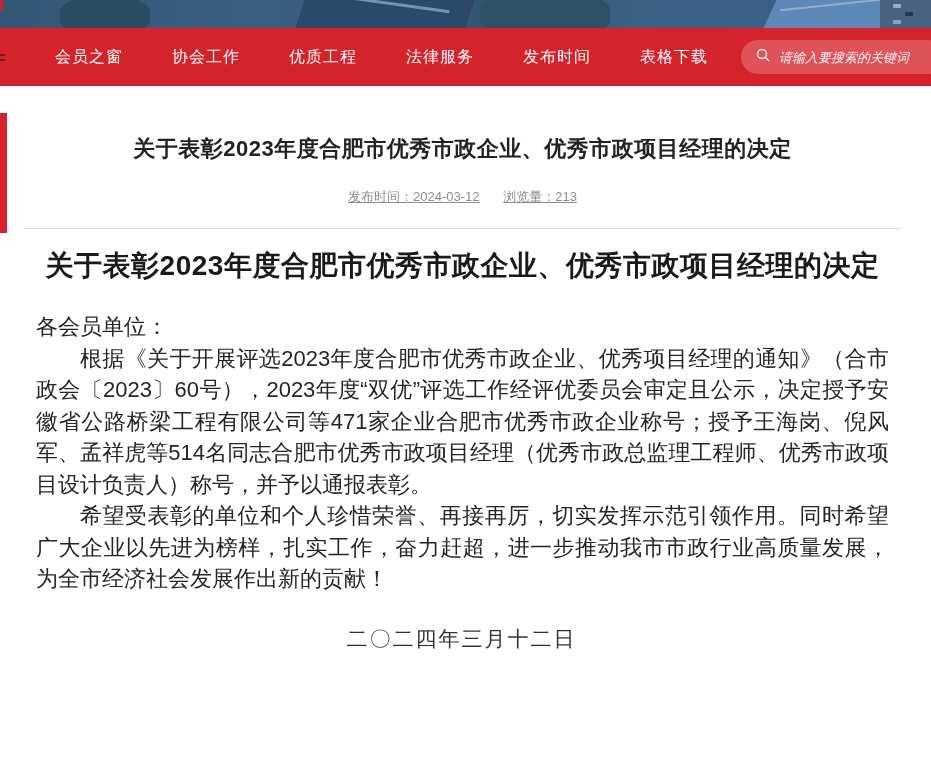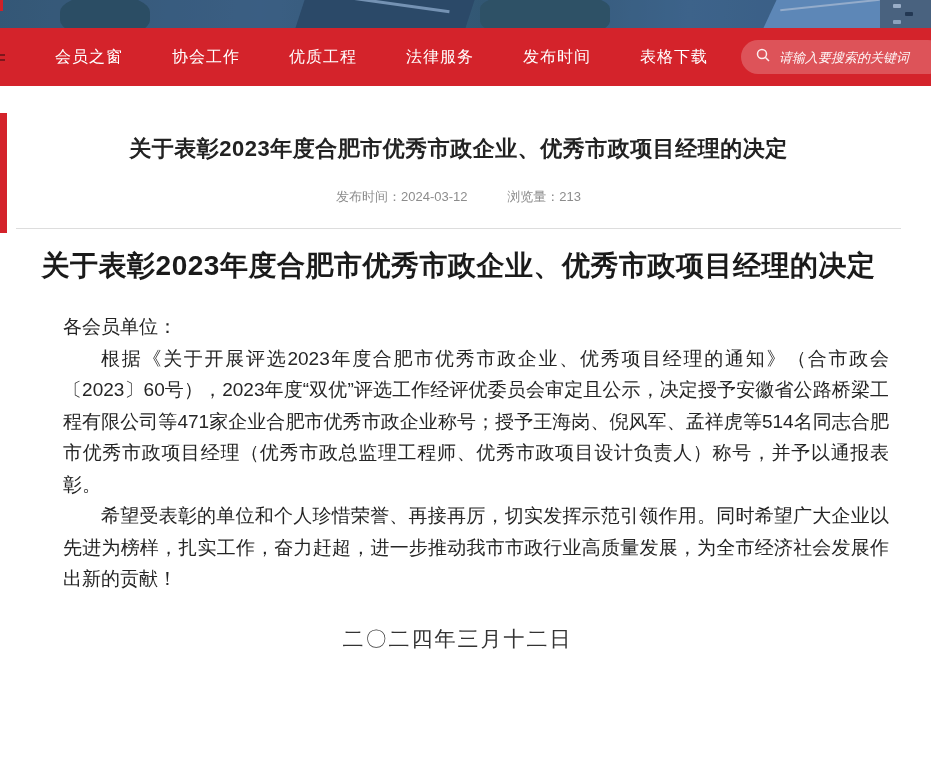--- a/index.html
+++ b/index.html
@@ -36,33 +36,33 @@
     padding-left:14px; }
   .search svg { flex:0 0 auto; }
   .search input { background:transparent; border:none; outline:none; color:#fff;
     font-size:13px; margin-left:8px; width:150px; font-family:inherit;font-style:italic; }
   .search input::placeholder { color:rgba(255,255,255,0.95); }
 
   
   .side-red-bar { position:absolute; left:0; top:113px; width:7px; height:120px; background:#d4232b; }
 
   
-  main { padding:48px 42px 0 28px; }
+  main { padding:48px 42px 0 36px; }
   .page-title { text-align:center; font-size:22px; font-weight:bold; color:#222; letter-spacing:0.5px; }
   .meta { text-align:center; margin-top:24px; font-size:13px; color:#8c8c8c; }
-  .meta span { margin:0 18px; }
+  .meta span { margin:0 10px;text-decoration:underline; }
   .divider { border:none; border-top:1px solid #ddd; margin:22px -12px 0 -12px; }
 
   .article-title { text-align:center; font-size:28px; font-weight:bold; color:#1a1a1a;
     margin-top:18px; letter-spacing:0.5px; }
   .doc-no { text-align:center; margin-top:16px; font-size:15px; color:#333;
     font-family:"Liberation Serif","DejaVu Serif",serif; letter-spacing:2px; }
 
-  .body-text { margin-top:26px; font-size:19px; color:#252525; line-height:31.5px;
-    text-align:justify;margin-left:35px; }
+  .body-text { margin-top:26px; font-size:22px; color:#252525; line-height:31.5px;
+    text-align:justify; }
   .body-text p { text-indent:2em; }
   .body-text p.no-indent { text-indent:0; }
 
   .attachments { margin-top:4px; margin-left:48px; }
   .attachment { display:flex; align-items:center; height:31px; }
   .att-label { font-size:19px; color:#252525; margin-right:10px; }
   .pdf-icon { display:inline-block; width:12px; height:14px; margin-right:5px;
     background:linear-gradient(180deg,#e05a5a 0 55%,#ffffff 55%);
     border:1px solid #d9534f; border-radius:2px; position:relative; }
   .pdf-icon::after { content:""; position:absolute; left:2px; bottom:2px; width:7px; height:1px;

